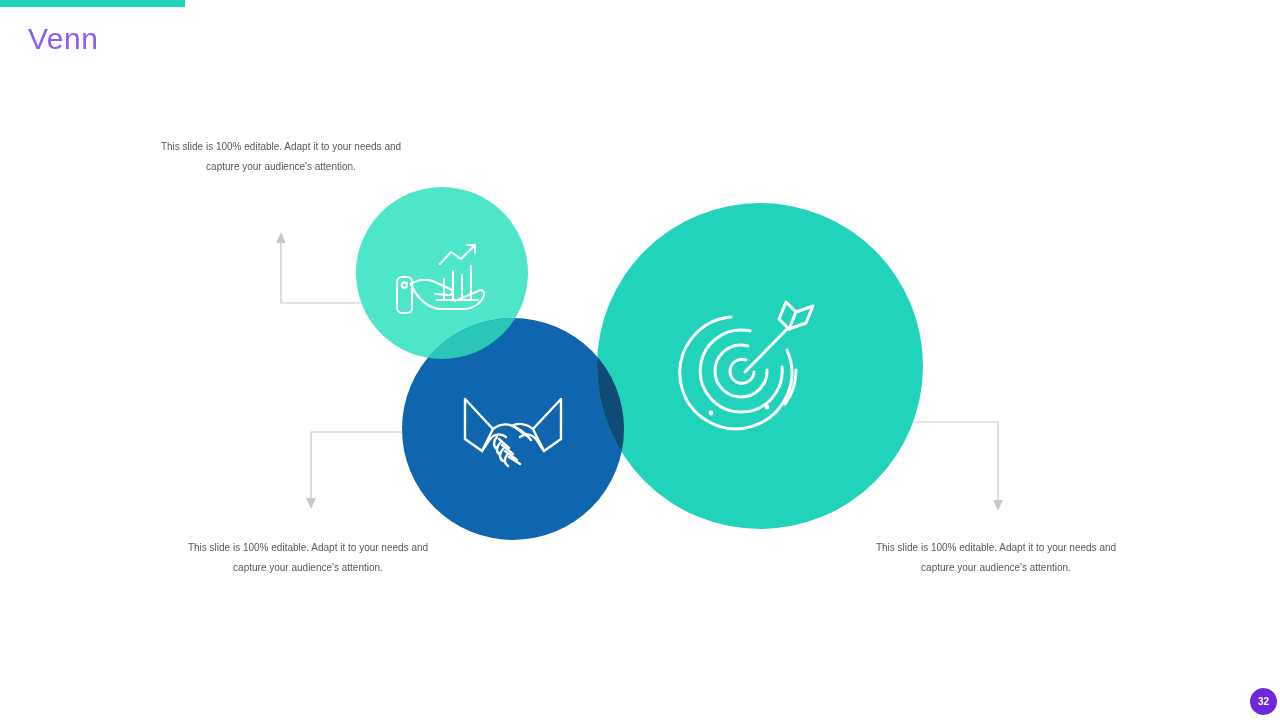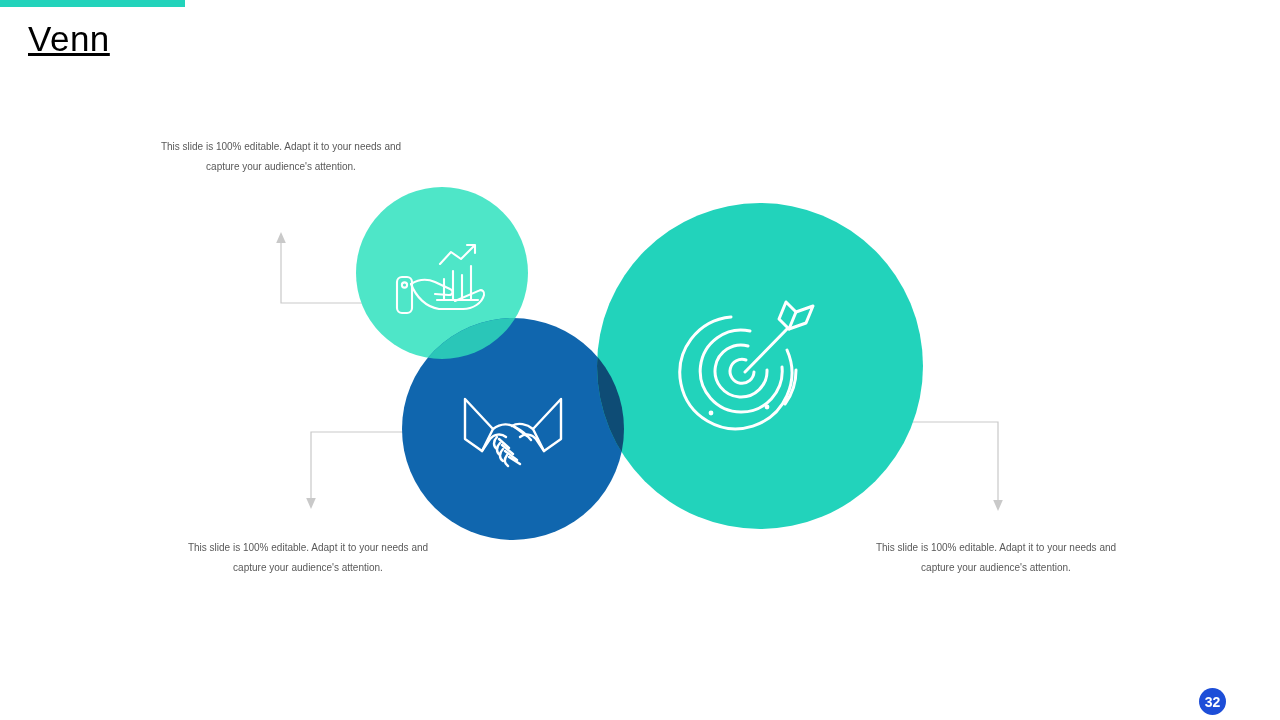--- a/index.html
+++ b/index.html
@@ -27,27 +27,26 @@
     left: 0;
     top: 0;
     width: 185px;
     height: 7px;
     background: #22D3BB;
   }
   .slide-title {
     position: absolute;
     left: 28px;
     top: 17px;
-    font-size: 35px;
+    font-size: 30px;
     font-weight: 400;
-    color: #000000;
+    color: #8b5cf6;
     letter-spacing: 0.5px;
     line-height: 44px;
     white-space: nowrap;
-    text-decoration: underline;
   }
 
   
   .venn-stage {
     position: absolute;
     left: 0;
     top: 0;
     width: 1280px;
     height: 720px;
     pointer-events: none;
@@ -76,28 +75,28 @@
   }
   .caption-right {
     left: 865px;
     top: 538px;
     width: 262px;
   }
 
   
   .page-badge {
     position: absolute;
-    left: 1199px;
+    left: 1250px;
     top: 688px;
     width: 27px;
     height: 27px;
     border-radius: 50%;
-    background: #1d4ed8;
+    background: #6d28d9;
     color: #ffffff;
-    font-size: 14px;
+    font-size: 10px;
     font-weight: 700;
     display: flex;
     align-items: center;
     justify-content: center;
   }
 </style>
 </head>
 <body>
 
 <div class="slide">

